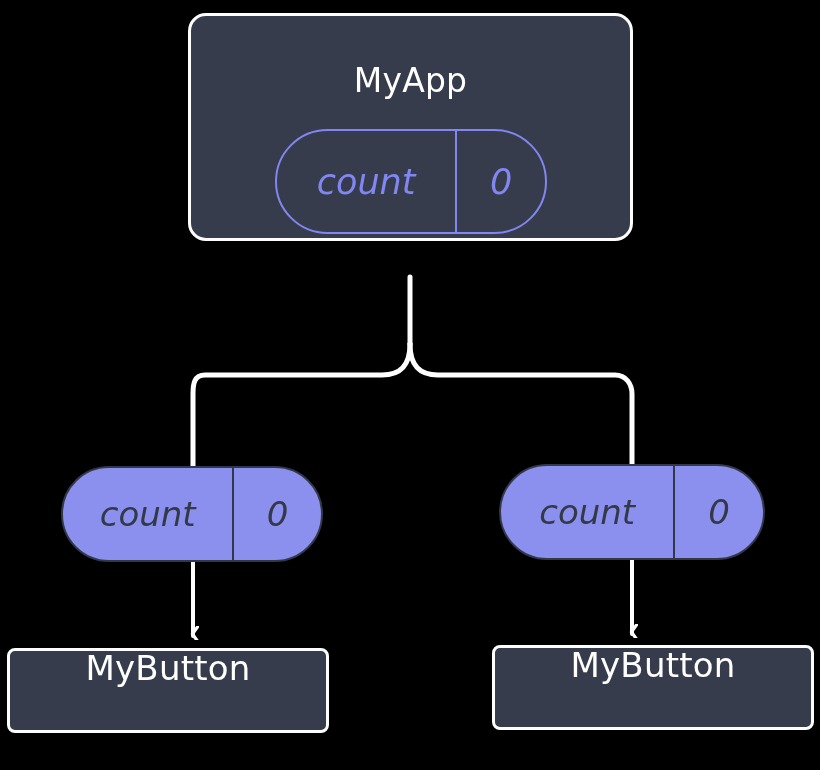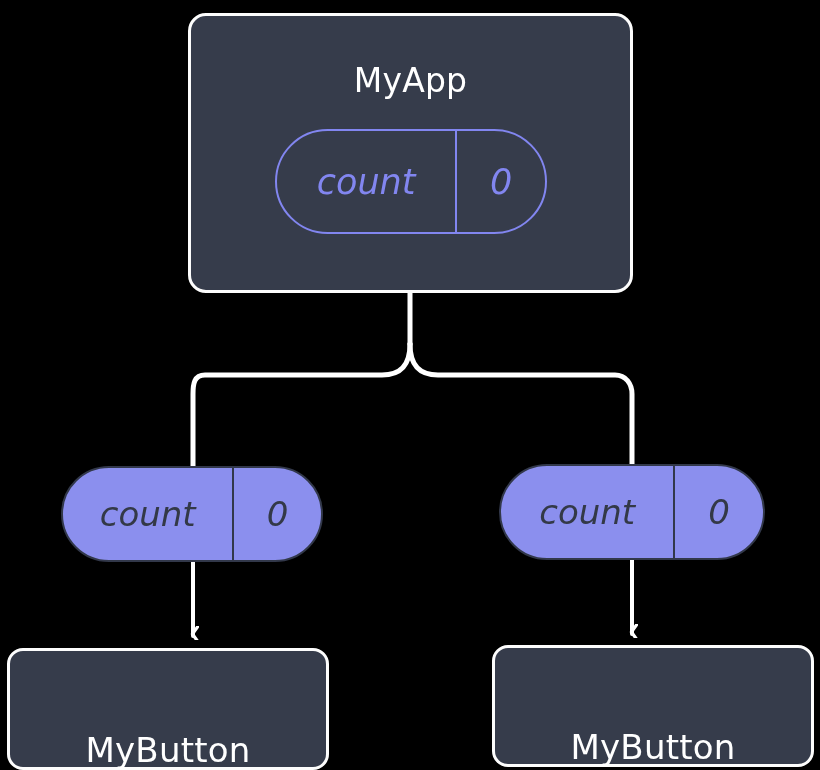--- a/index.html
+++ b/index.html
@@ -47,30 +47,30 @@
     line-height: 1;
     letter-spacing: 0.2px;
     white-space: nowrap;
   }
 
   
   #node-myapp {
     left: 188px;
     top: 13px;
     width: 445px;
-    height: 280px;
+    height: 228px;
     border-radius: 18px;
     padding-top: 48px;
   }
 
   
   .node-leaf {
-    height: 122px;
-    justify-content: flex-end;
-    border-radius: 16px;
+    height: 85px;
+    justify-content: flex-start;
+    border-radius: 8px;
   }
   #node-mybutton-left  { left: 7px;   top: 648px; width: 322px; }
   #node-mybutton-right { left: 492px; top: 645px; width: 322px; }
   .node-leaf .node-title { font-size: 34px; }
 
   
   .pill {
     position: absolute;
     box-sizing: border-box;
     display: flex;

